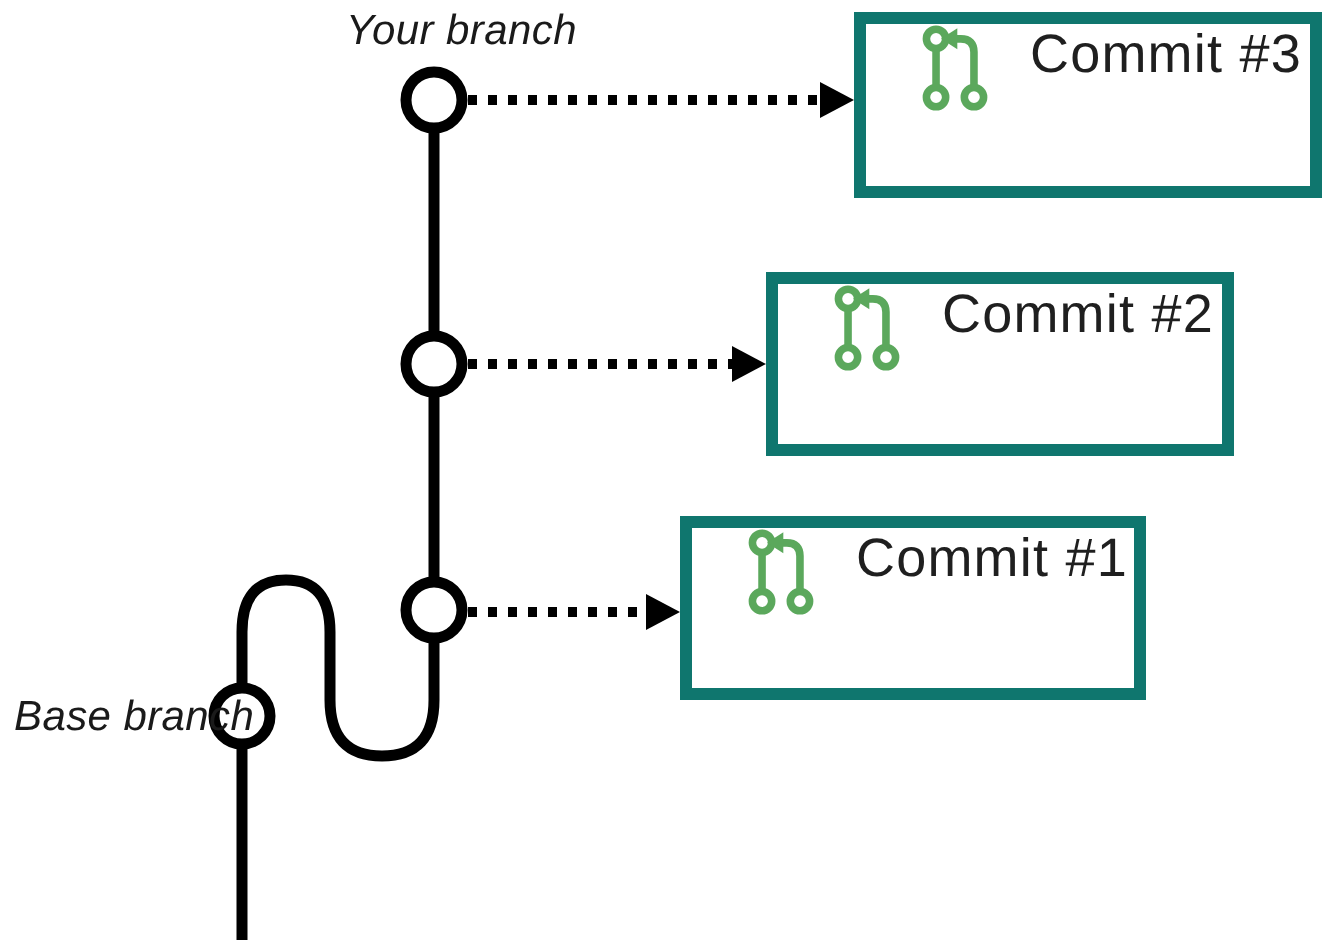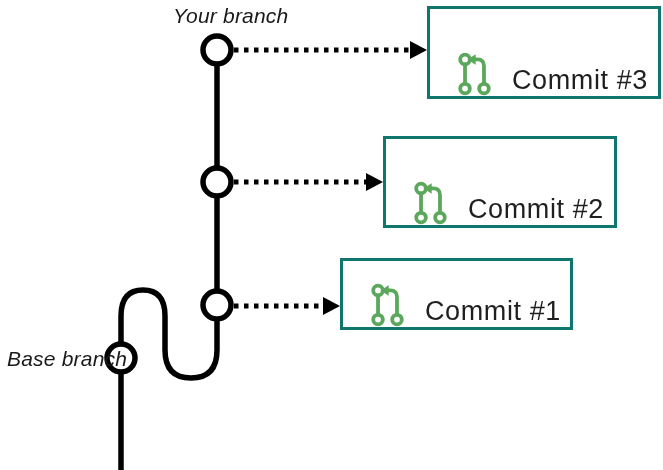--- a/index.html
+++ b/index.html
@@ -27,29 +27,29 @@
     color: #1a1a1a;
     white-space: nowrap;
     letter-spacing: 0.2px;
   }
   #your-branch-label { left: 173px; top: 4px; }
   #base-branch-label { left: 7px;  top: 347px; }
   .commit-box {
     position: absolute;
     box-sizing: border-box;
     background: #ffffff;
-    border: 3px solid #0f766e;
+    border: 6px solid #0f766e;
     display: flex;
-    align-items: flex-end;
+    align-items: flex-start;
     padding-left: 27px;
     gap: 20px;
   }
   #commit-box-3 { left: 427px; top: 6px;   width: 234px; height: 93px; }
   #commit-box-2 { left: 383px; top: 136px; width: 234px; height: 92px; }
-  #commit-box-1 { left: 340px; top: 258px; width: 233px; height: 72px; }
+  #commit-box-1 { left: 340px; top: 258px; width: 233px; height: 92px; }
   .commit-label {
     font-size: 27px;
     font-weight: 400;
     letter-spacing: 0.6px;
     color: #1f1f1f;
     white-space: nowrap;
   }
   .pr-icon { width: 35px; height: 44px; flex: 0 0 auto; }
 </style>
 </head>

